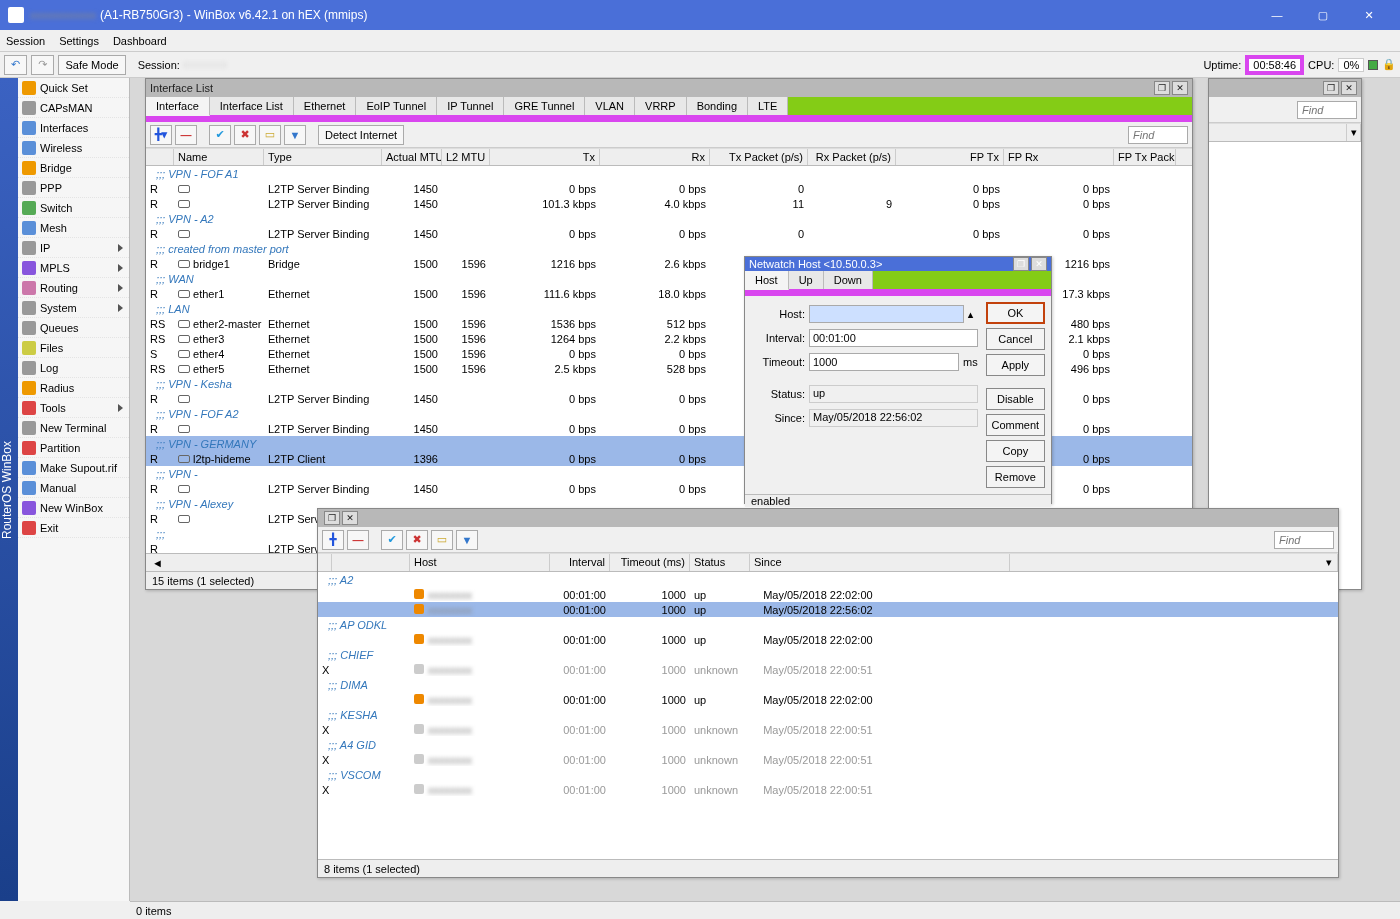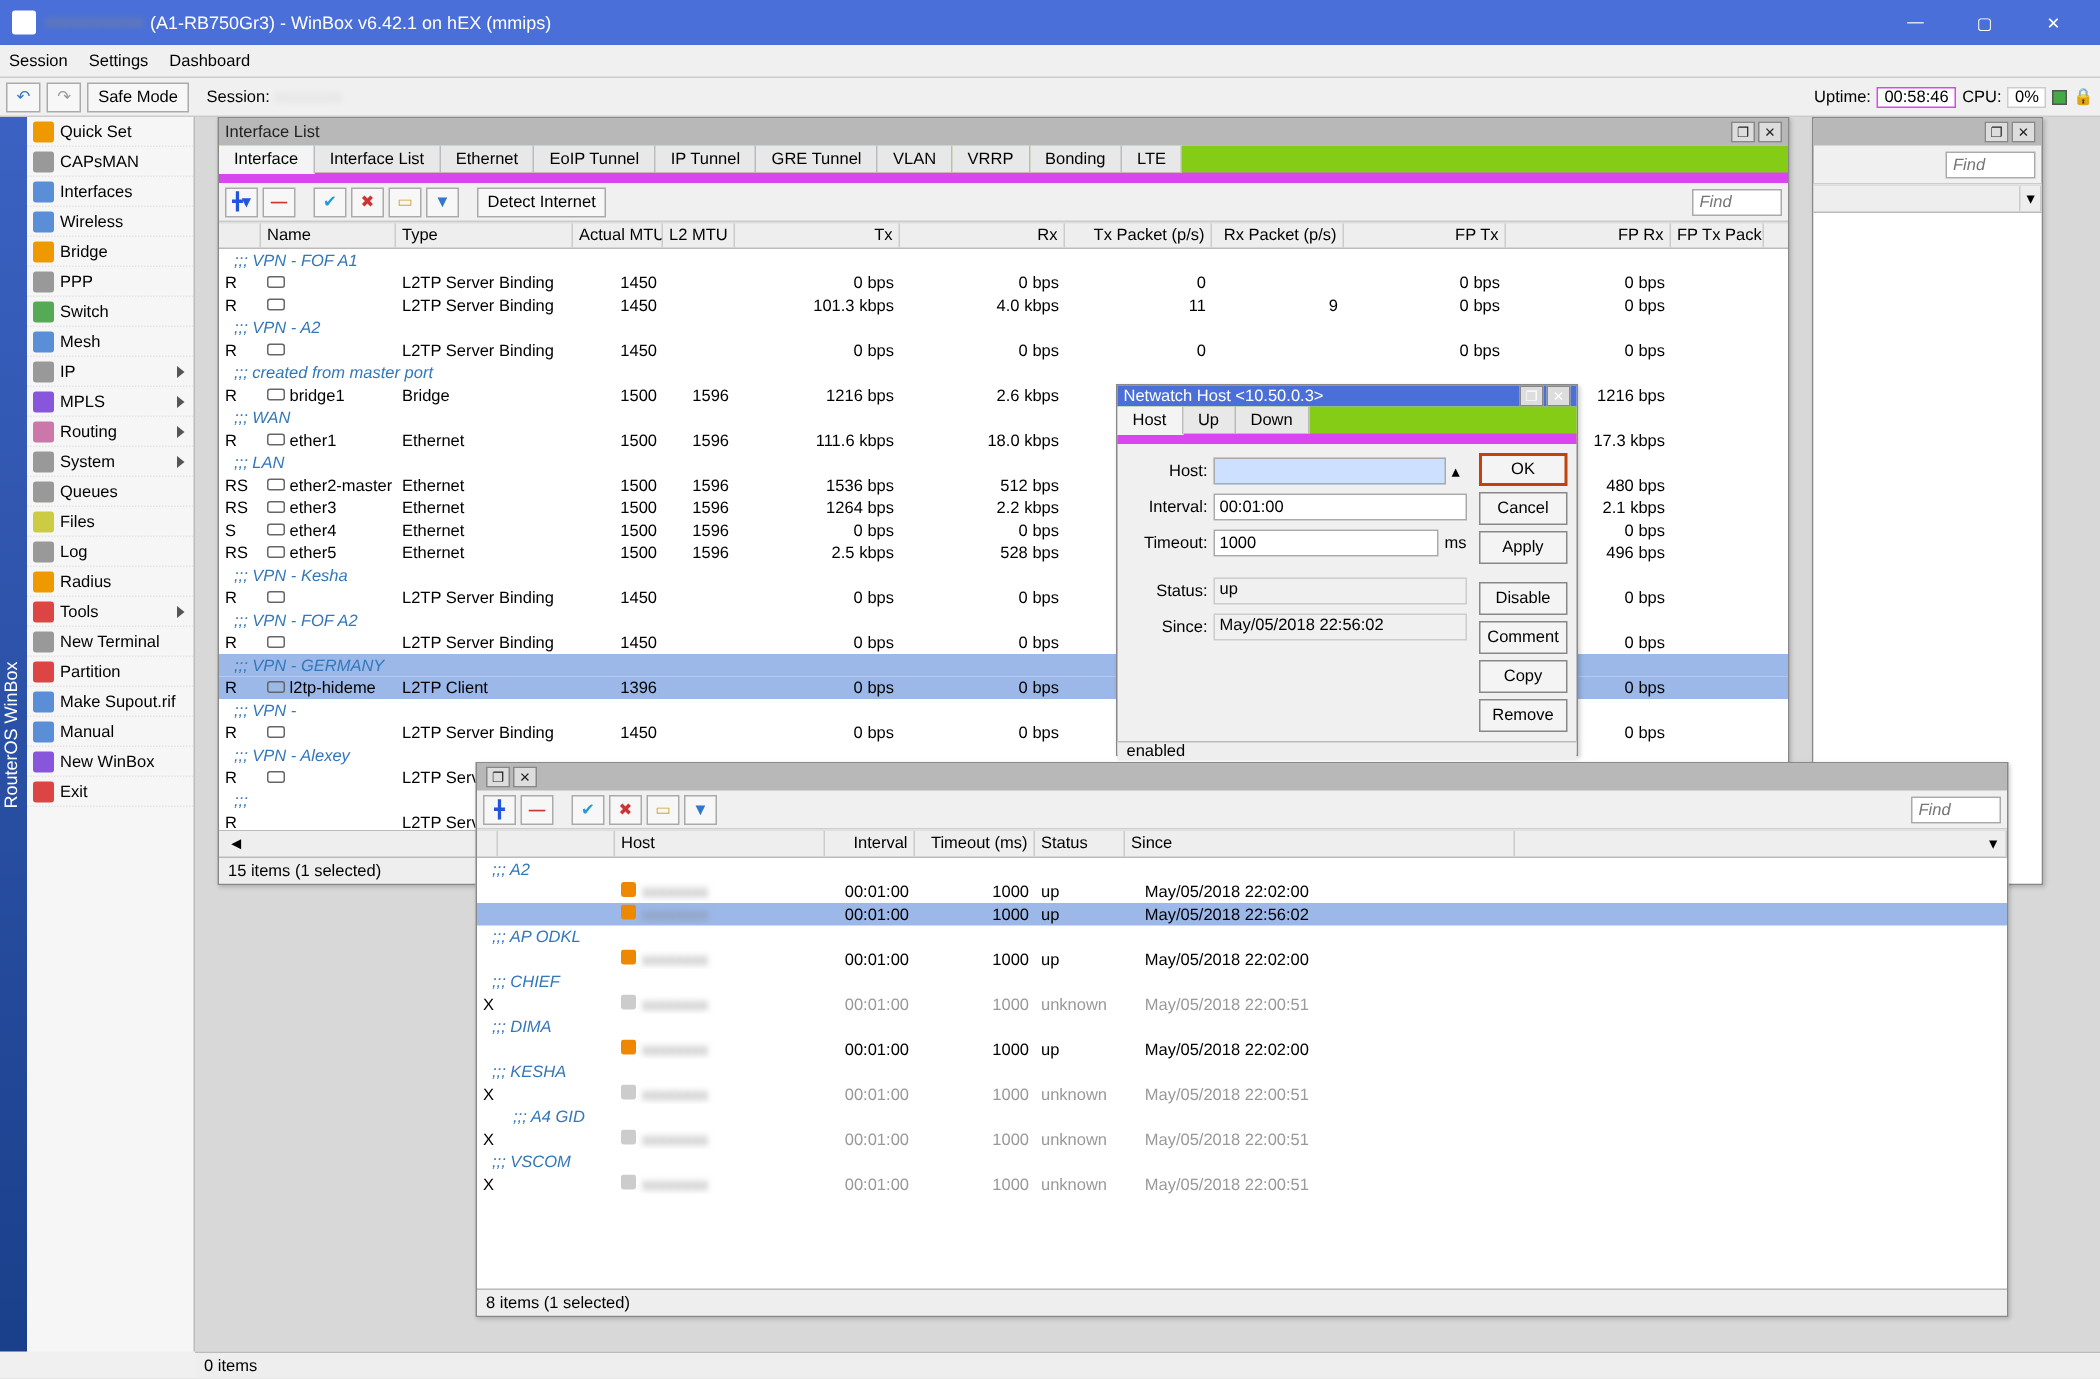--- a/index.html
+++ b/index.html
@@ -61,21 +61,21 @@
 .dlg-row .ro { background: #f0f0f0; border: 1px solid #ccc; flex: 1; height: 18px; padding: 1px 3px; }
 .dlg-btns { width: 70px; display: flex; flex-direction: column; gap: 4px; }
 .dlg-btns button { height: 22px; border: 1px solid #888; background: #f4f4f4; cursor: default; }
 
 .bottom-status { position: absolute; left: 130px; bottom: 0; right: 0; height: 18px; background: #eee; border-top: 1px solid #bbb; padding: 0 6px; line-height: 18px; }
 
 .ico-link{display:inline-block;width:12px;height:8px;border:1px solid #666;border-radius:2px;position:relative}
 .triangle-right{display:inline-block;width:0;height:0;border-top:4px solid transparent;border-bottom:4px solid transparent;border-left:5px solid #555;margin-left:auto;margin-right:2px}
 
 
-.iw-flags{width:28px}.iw-name{width:90px}.iw-type{width:118px}.iw-amtu{width:60px;text-align:right}.iw-l2{width:48px;text-align:right}.iw-tx{width:110px;text-align:right}.iw-rx{width:110px;text-align:right}.iw-txp{width:98px;text-align:right}.iw-rxp{width:88px;text-align:right}.iw-fptx{width:108px;text-align:right}.iw-fprx{width:110px;text-align:right}.iw-fptxp{width:62px;text-align:right}
+.iw-flags{width:28px}.iw-name{width:90px}.iw-type{width:118px}.iw-amtu{width:60px;text-align:right}.iw-l2{width:48px;text-align:right}.iw-tx{width:110px;text-align:right}.iw-rx{width:110px;text-align:right}.iw-txp{width:98px;text-align:right}.iw-rxp{width:88px;text-align:right}.iw-fptx{width:108px;text-align:right}.iw-fprx{width:110px;}.iw-fptxp{width:62px;text-align:right}
 
 .nw-flag{width:14px}.nw-pad{width:78px}.nw-host{width:140px}.nw-int{width:60px;text-align:right}.nw-to{width:80px;text-align:right}.nw-st{width:60px}.nw-since{width:260px}
 </style>
 </head>
 <body>
 
 <div class="titlebar">
   <div class="app-icon"></div>
   <span class="blur" style="margin-right:4px">xxxxxxxxxxxx</span>
   <span class="title-text">(A1-RB750Gr3) - WinBox v6.42.1 on hEX (mmips)</span>
@@ -91,21 +91,21 @@
 </div>
 
 <div class="toolbar">
   <span class="tbtn" style="color:#37c">↶</span>
   <span class="tbtn" style="color:#999">↷</span>
   <span class="tbtn">Safe Mode</span>
   <span style="margin-left:8px">Session:</span>
   <span class="blur" style="border:1px solid #ccc;padding:1px 20px;background:#fafafa"> </span>
   <div class="spacer"></div>
   <span>Uptime:</span>
-  <span style="border:1px solid #d946ef;padding:0 4px;background:#fff">00:58:46</span>
+  <span style="border:4px solid #d946ef;padding:0 4px;background:#fff">00:58:46</span>
   <span>CPU:</span>
   <span style="border:1px solid #ccc;padding:0 4px;background:#fff">0%</span>
   <span class="status-led" style="background:#4a4"></span>
   <span style="color:#c93">🔒</span>
 </div>
 
 <div class="main">
   <div class="vbar">RouterOS  WinBox</div>
   <div class="sidebar" id="sidebar">
       <div class="side-item">
@@ -662,21 +662,21 @@
           <div class="gr">
             <div class="c nw-flag pfx">X</div>
             <div class="c nw-pad"></div>
             <div class="c nw-host" style="color:#999"><span style="display:inline-block;width:10px;height:10px;background:#ccc;border-radius:2px;margin-right:4px"></span><span class="blur">xxxxxxxx</span></div>
             <div class="c nw-int cr" style="color:#999">00:01:00</div>
             <div class="c nw-to cr" style="color:#999">1000</div>
             <div class="c nw-st" style="color:#999"> unknown</div>
             <div class="c nw-since" style="color:#999">&nbsp;&nbsp;&nbsp;May/05/2018 22:00:51</div>
           </div>
           <div class="gr grp">
-            <div class="c" style="padding-left:24px">;;; A4 GID</div>
+            <div class="c" style="padding-left:10px">;;; A4 GID</div>
           </div>
           <div class="gr">
             <div class="c nw-flag pfx">X</div>
             <div class="c nw-pad"></div>
             <div class="c nw-host" style="color:#999"><span style="display:inline-block;width:10px;height:10px;background:#ccc;border-radius:2px;margin-right:4px"></span><span class="blur">xxxxxxxx</span></div>
             <div class="c nw-int cr" style="color:#999">00:01:00</div>
             <div class="c nw-to cr" style="color:#999">1000</div>
             <div class="c nw-st" style="color:#999"> unknown</div>
             <div class="c nw-since" style="color:#999">&nbsp;&nbsp;&nbsp;May/05/2018 22:00:51</div>
           </div>

